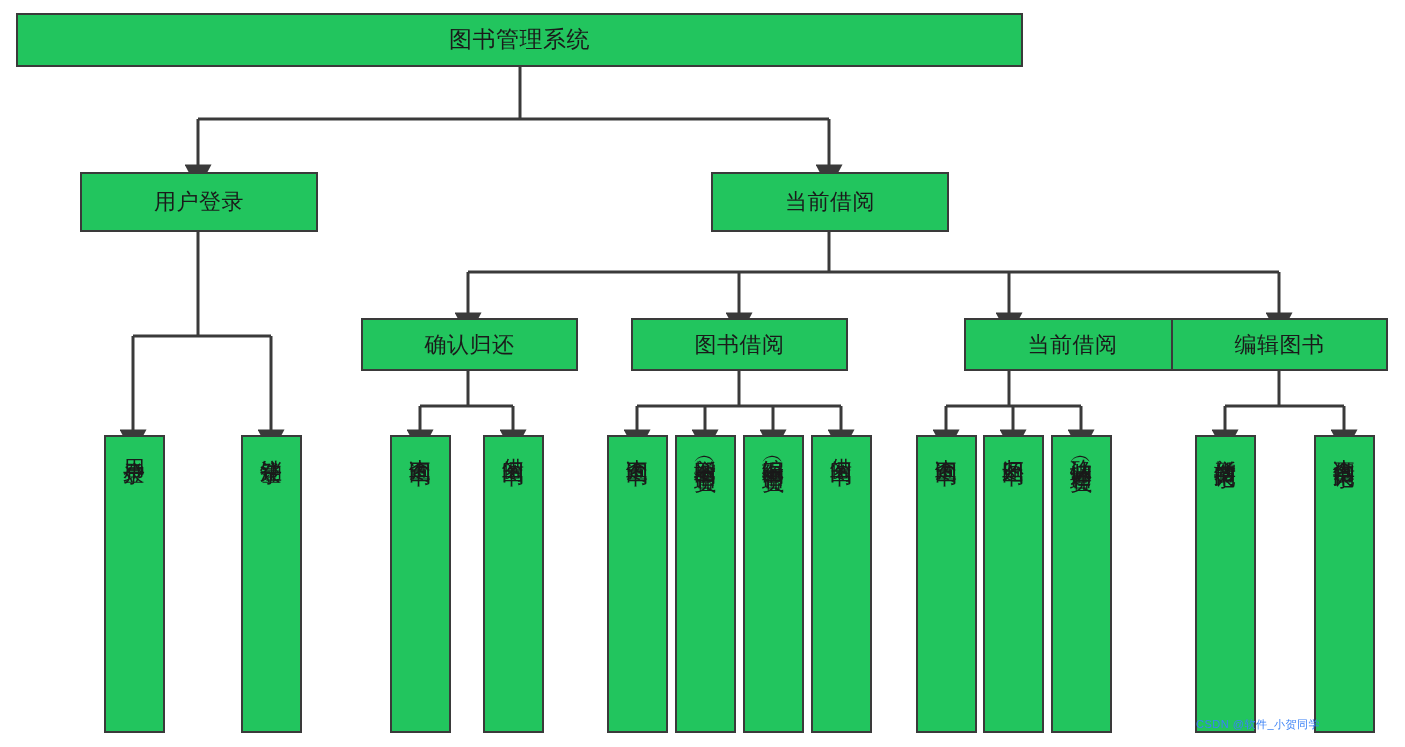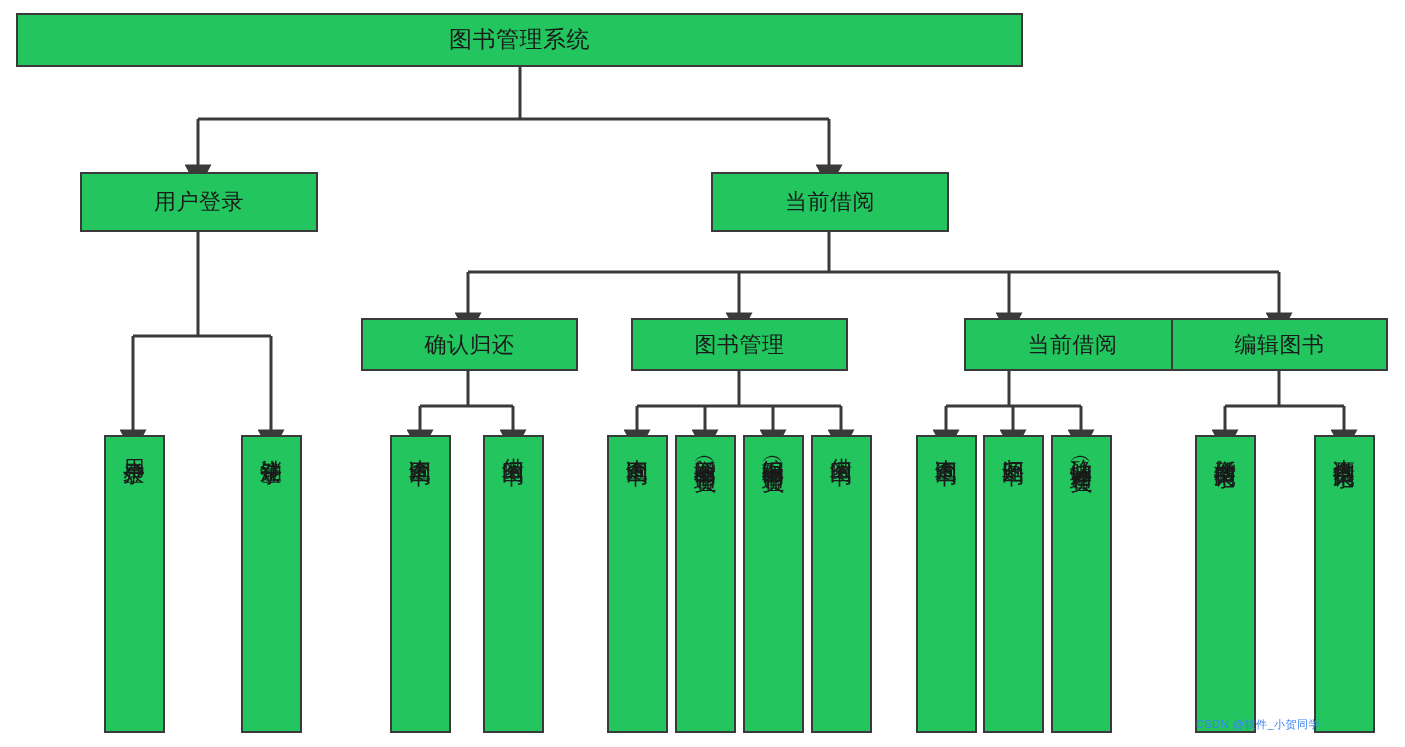--- a/index.html
+++ b/index.html
@@ -137,21 +137,21 @@
     <span class="label">用户登录</span>
   </div>
   <div class="node horiz" style="left:711px; top:172px; width:238px; height:60px;">
     <span class="label">当前借阅</span>
   </div>
 
   <div class="node horiz" style="left:361px; top:318px; width:217px; height:53px;">
     <span class="label">确认归还</span>
   </div>
   <div class="node horiz" style="left:631px; top:318px; width:217px; height:53px;">
-    <span class="label">图书管理</span>
+    <span class="label">图书借阅</span>
   </div>
   <div class="node horiz" style="left:940px; top:318px; width:217px; height:53px;margin-left:24px;">
     <span class="label">当前借阅</span>
   </div>
   <div class="node horiz" style="left:1171px; top:318px; width:217px; height:53px;">
     <span class="label">编辑图书</span>
   </div>
 
   <div class="node vert" style="left:104px; top:435px; width:61px; height:298px;">
     <span class="label">用户登录</span>

